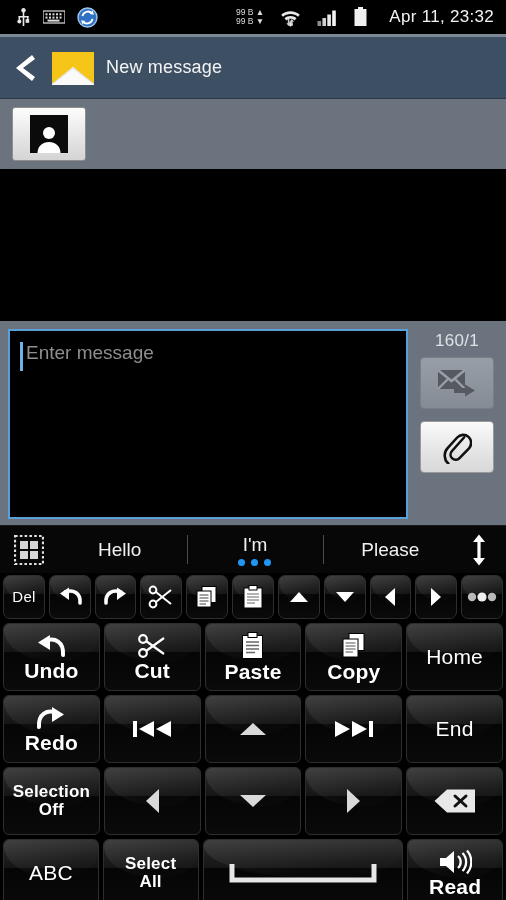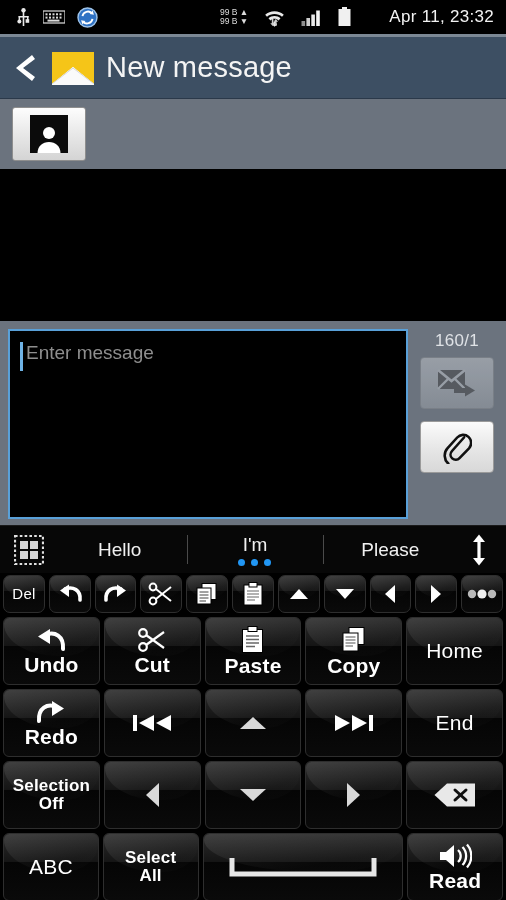--- a/index.html
+++ b/index.html
@@ -10,34 +10,34 @@
     color:#fff; position:relative;
   }
 
   
   .statusbar{
     height:34px; background:#000; display:flex; align-items:center;
     padding:0 8px; position:relative;
   }
   .sb-left{ display:flex; align-items:center; gap:12px; padding-left:8px; }
   .sb-right{ display:flex; align-items:center; gap:15px; margin-left:auto; padding-right:4px;text-align:right; }
-  .sb-clock{ font-size:17px; color:#f2f2f2; letter-spacing:.3px; margin-left:23px; }
+  .sb-clock{ font-size:17px; color:#f2f2f2; letter-spacing:.3px; margin-left:7px; }
   .datacount{ display:flex; flex-direction:column; justify-content:center; line-height:1.02; }
   .datacount span{ font-size:8.5px; color:#dcdcdc; white-space:nowrap; }
   .statusline{ height:3px; background:#7c8895; }
 
   
   .actionbar{
     height:62px; background:#3d4f63; display:flex; align-items:center;
     padding:0 10px; gap:10px;
     border-bottom:1px solid #2b394a;
   }
   .back-chevron{ width:30px; height:34px; display:flex; align-items:center; justify-content:center; cursor:pointer;}
   .env-icon{ width:46px; height:38px; position:relative; display:block; }
-  .ab-title{ font-size:29px; color:#f4f4f4; font-weight:400; letter-spacing:.2px; }
+  .ab-title{ font-size:18px; color:#f4f4f4; font-weight:400; letter-spacing:.2px; }
 
   
   .recipient-bar{
     background:#6b737e; height:70px; display:flex; align-items:center;
     padding:0 12px; gap:11px;
   }
   .recipient-field{
     flex:1; height:48px; background:#000; border:1px solid #3b3b3b;
     display:flex; align-items:center; padding:0 12px;
   }
@@ -105,21 +105,21 @@
     border:1px solid #2e2e2e;
     display:flex; flex-direction:column; align-items:center; justify-content:center;
     color:#fff;
   }
   .key::after{
     content:""; position:absolute; left:0; top:0; width:100%; height:58%;
     background:linear-gradient(to bottom right, rgba(255,255,255,.10), rgba(255,255,255,.01) 70%);
     border-radius:6px 6px 40% 60%/6px 6px 75% 90%;
     pointer-events:none;
   }
-  .row-tool .key{ height:38px; }
+  .row-tool .key{ height:44px; }
   .row-tool .key{ border-radius:7px; }
   .row-main .key{ height:68px; }
   .klabel{ font-size:21px; font-weight:bold; letter-spacing:.2px; line-height:1.04; text-align:center; }
   .klabel.small{ font-size:17px; }
   .klabel.plain{ font-weight:normal; font-size:21px; }
   .ktop{ margin-bottom:1px; display:flex; align-items:center; justify-content:center; }
   .key svg, .key span{ position:relative; z-index:2; }
   .deltext{ font-size:15px; font-weight:normal; }
   .space-key{ flex:2.12; }
 </style>

